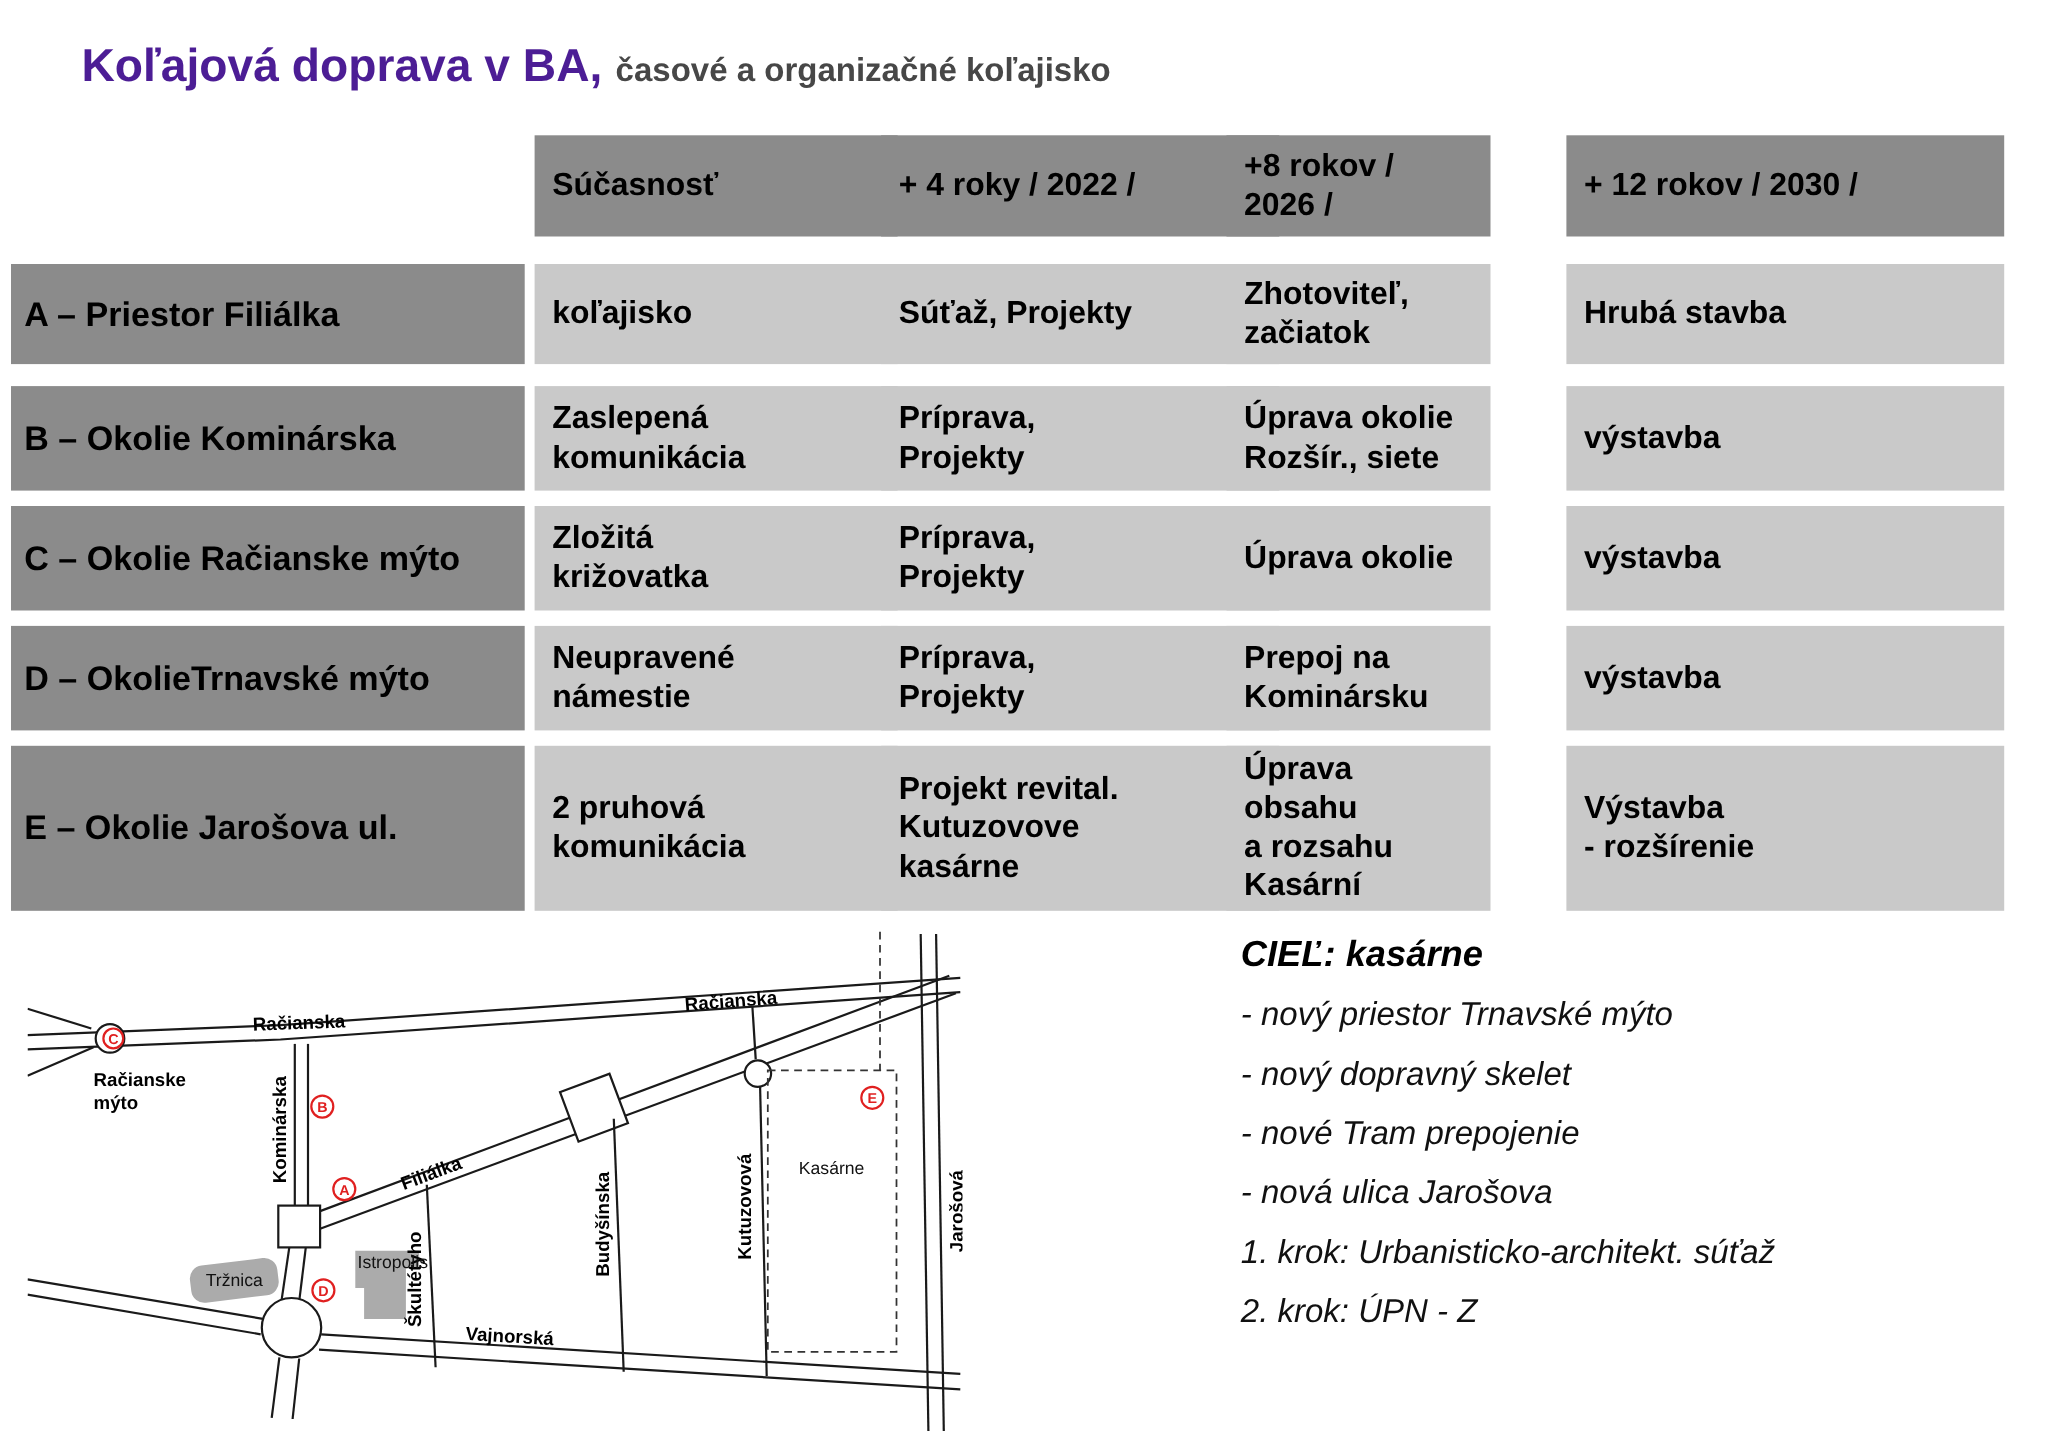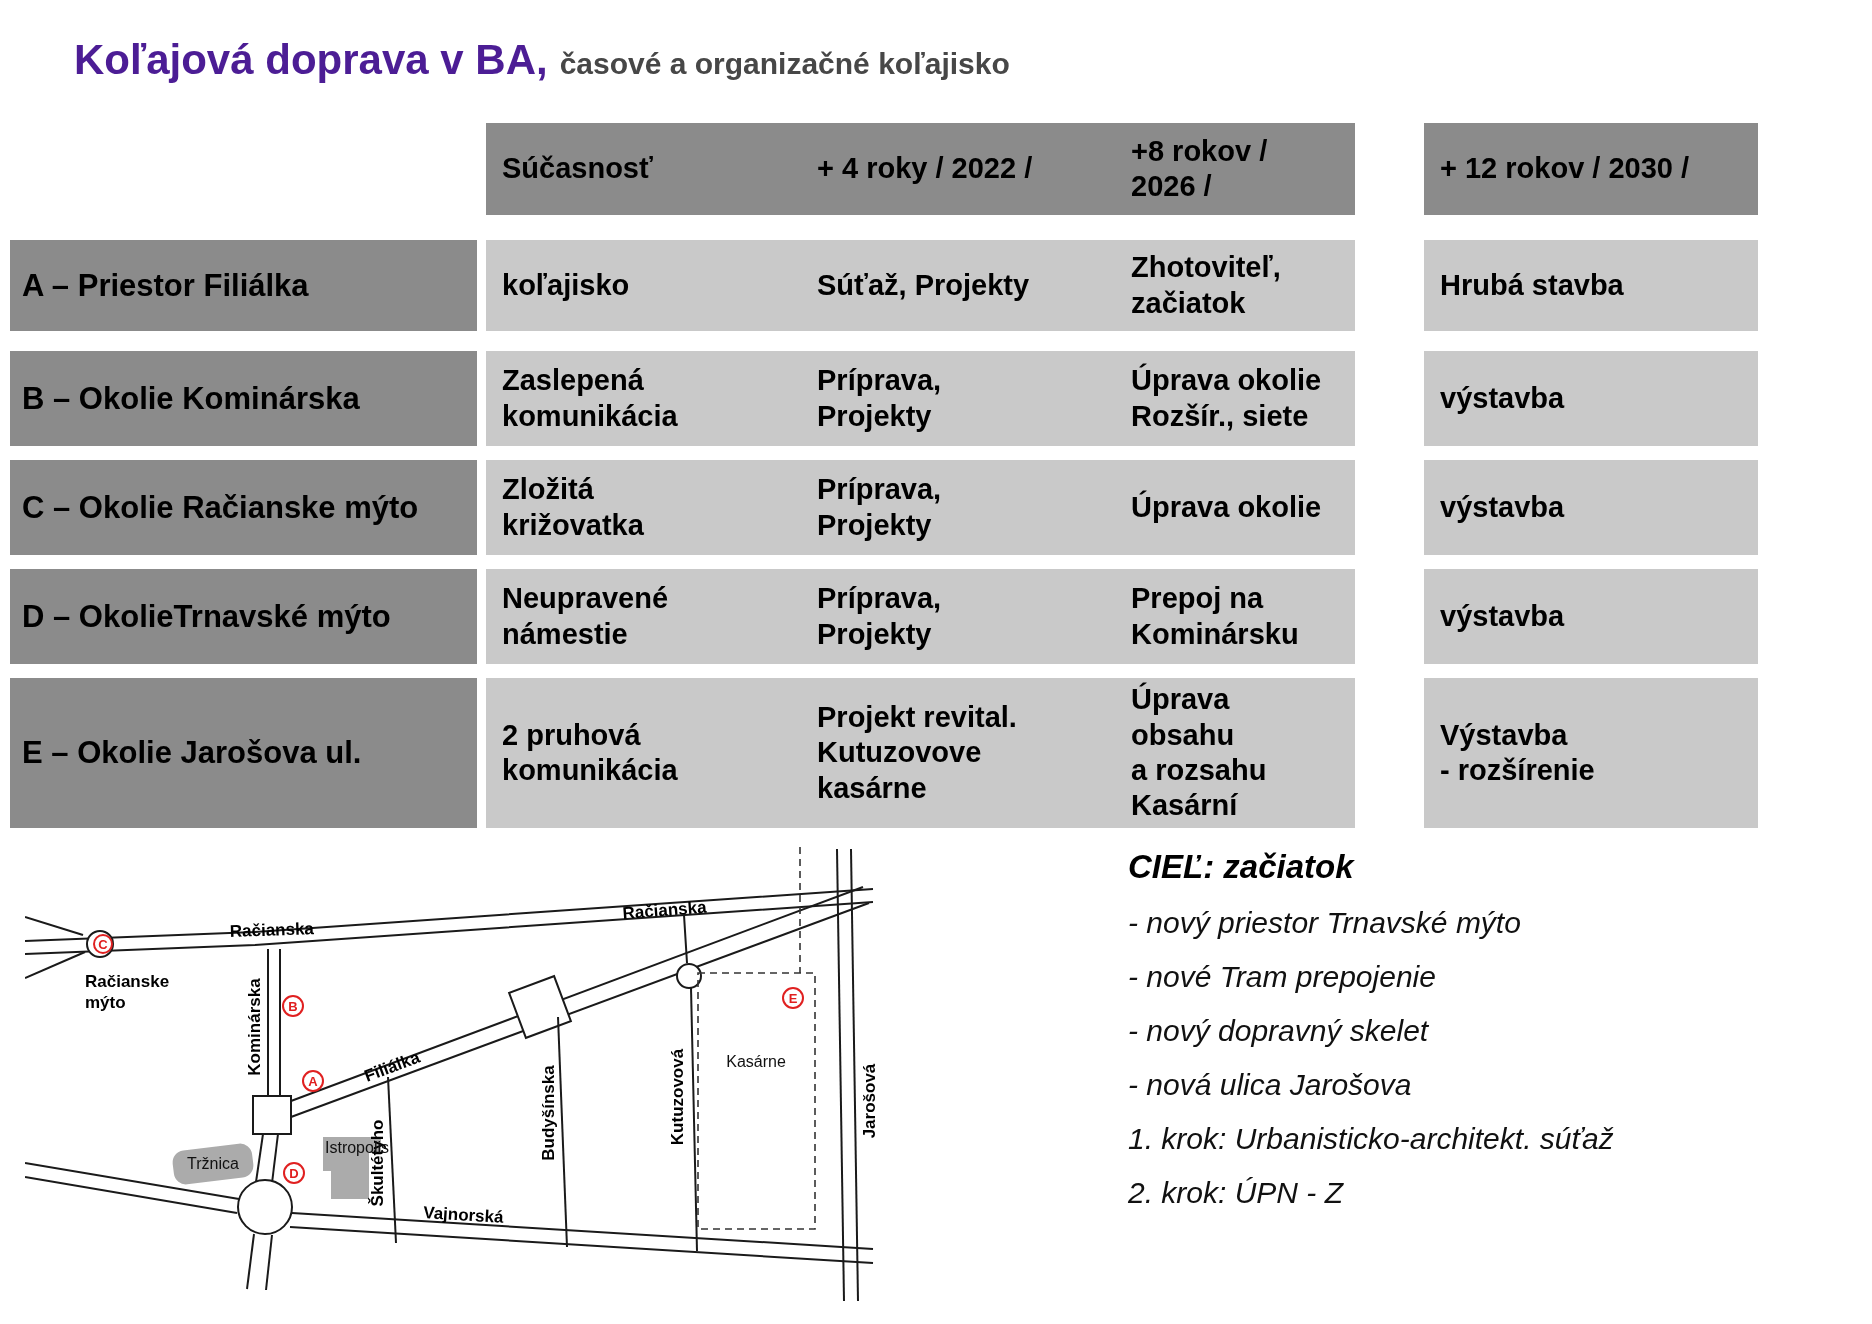--- a/index.html
+++ b/index.html
@@ -17,21 +17,21 @@
     padding:0 16px; font-weight:bold; white-space:pre-line; line-height:1.22;
   }
   .hdr      { background:var(--header-bg); font-size:29px; }
   .rowlabel { background:var(--label-bg);  font-size:31px; padding:0 12px; }
   .cell     { background:var(--cell-bg);   font-size:29px; }
 
   .cL{left:10px;  width:467px}
   .c1{left:486px; width:330px}
   .c2{left:801px; width:362px}
   .c3{left:1115px;width:240px}
-  .c4{left:1424px;width:334px}
+  .c4{left:1424px;width:398px}
   .rH{top:123px;height:92px}
   .rA{top:240px;height:91px}
   .rB{top:351px;height:95px}
   .rC{top:460px;height:95px}
   .rD{top:569px;height:95px}
   .rE{top:678px;height:150px}
 
   .map { position:absolute; left:25px; top:845px; }
   svg text { font-family:"Liberation Sans", sans-serif; }
   .road     { stroke:var(--line-black); stroke-width:2; fill:none; }
@@ -197,22 +197,22 @@
         <text class="marker-letter" x="269" y="333">D</text>
       </g>
       <g>
         <circle class="marker-circle" cx="768" cy="153" r="10"></circle>
         <text class="marker-letter" x="768" y="158">E</text>
       </g>
     </g>
   </svg>
 
   <div class="goals">
-    <div class="goals-heading">CIEĽ: začiatok</div>
+    <div class="goals-heading">CIEĽ: kasárne</div>
     <div class="goal-item">- nový priestor Trnavské mýto</div>
+    <div class="goal-item">- nový dopravný skelet</div>
     <div class="goal-item">- nové Tram prepojenie</div>
-    <div class="goal-item">- nový dopravný skelet</div>
     <div class="goal-item">- nová ulica Jarošova</div>
     <div class="goal-item">1. krok: Urbanisticko-architekt. súťaž</div>
     <div class="goal-item">2. krok: ÚPN - Z</div>
   </div>
 
 </div>
 
 </body></html>

